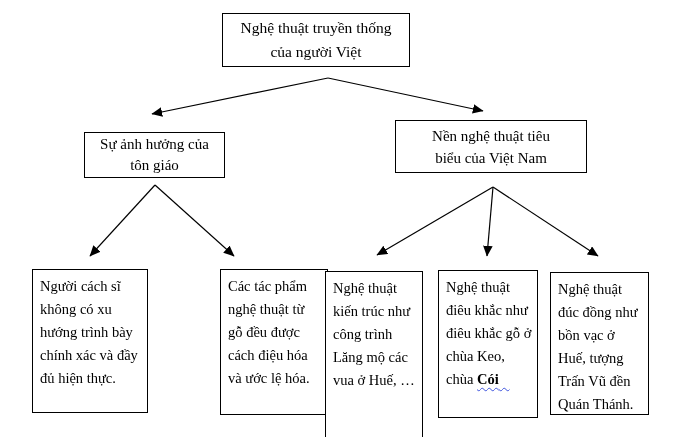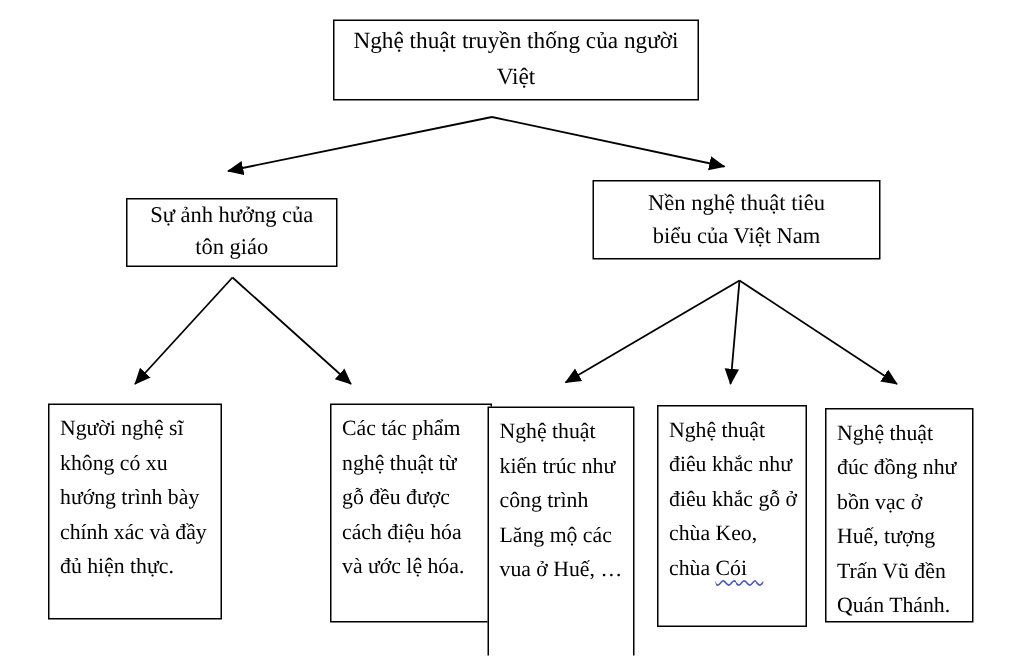--- a/index.html
+++ b/index.html
@@ -27,21 +27,21 @@
     border: 1px solid var(--border-color);
     background: var(--bg);
   }
   .node.centered {
     display: flex;
     align-items: center;
     justify-content: center;
     text-align: center;
   }
   .node.root-node {
-    left: 222px; top: 13px; width: 244px; height: 54px;
+    left: 222px; top: 13px; width: 188px; height: 54px;
     font-size: 15.5px; line-height: 24px;
     padding: 0 10px;
   }
   .node.branch-left {
     left: 84px; top: 132px; width: 141px; height: 46px;
     font-size: 15px; line-height: 21px;
     padding: 0 14px;
   }
   .node.branch-right {
     left: 395px; top: 120px; width: 192px; height: 53px;
@@ -58,20 +58,21 @@
   .leaf-2 { left: 183px; top: 269px; width: 108px; height: 146px; margin-left: 37px; }
   .leaf-3 { left: 325px; top: 271px; width: 98px;  height: 182px; }
   .leaf-4 { left: 438px; top: 270px; width: 100px; height: 148px; }
   .leaf-5 { left: 550px; top: 272px; width: 99px; height: 143px; }
   .wavy {
     text-decoration-line: underline;
     text-decoration-style: wavy;
     text-decoration-color: var(--squiggle-color);
     text-decoration-thickness: 1px;
     text-underline-offset: 3px;
+    font-weight: bold;
   }
   .wavy::after { content: "\00a0\00a0\00a0"; }
   svg.connectors {
     position: absolute;
     left: 0; top: 0;
     width: 682px; height: 437px;
     pointer-events: none;
   }
   svg.connectors line {
     stroke: var(--arrow-color);
@@ -105,21 +106,21 @@
 
   <div class="node centered branch-left">
     <span>Sự ảnh hưởng của tôn giáo</span>
   </div>
 
   <div class="node centered branch-right">
     <span>Nền nghệ thuật tiêu biểu của Việt Nam</span>
   </div>
 
   <div class="node leaf leaf-1">
-    <span>Người nghệ sĩ không có xu hướng trình bày chính xác và đầy đủ hiện thực.</span>
+    <span>Người cách sĩ không có xu hướng trình bày chính xác và đầy đủ hiện thực.</span>
   </div>
 
   <div class="node leaf leaf-2">
     <span>Các tác phẩm nghệ thuật từ gỗ đều được cách điệu hóa và ước lệ hóa.</span>
   </div>
 
   <div class="node leaf leaf-3">
     <span>Nghệ thuật kiến trúc như công trình Lăng mộ các vua ở Huế, …</span>
   </div>
 

